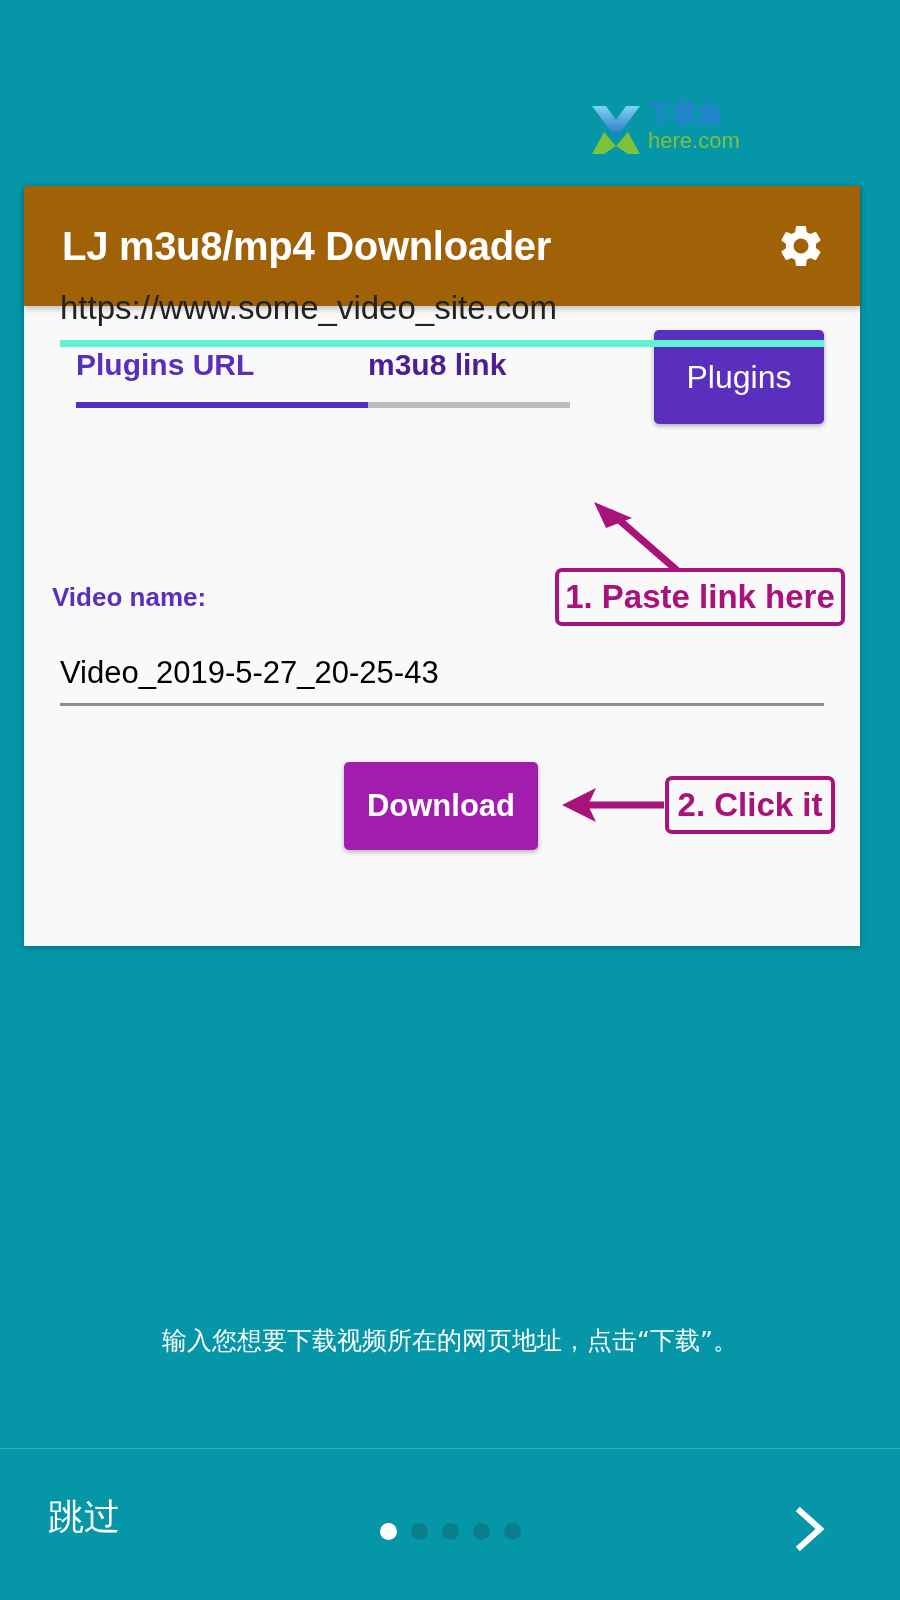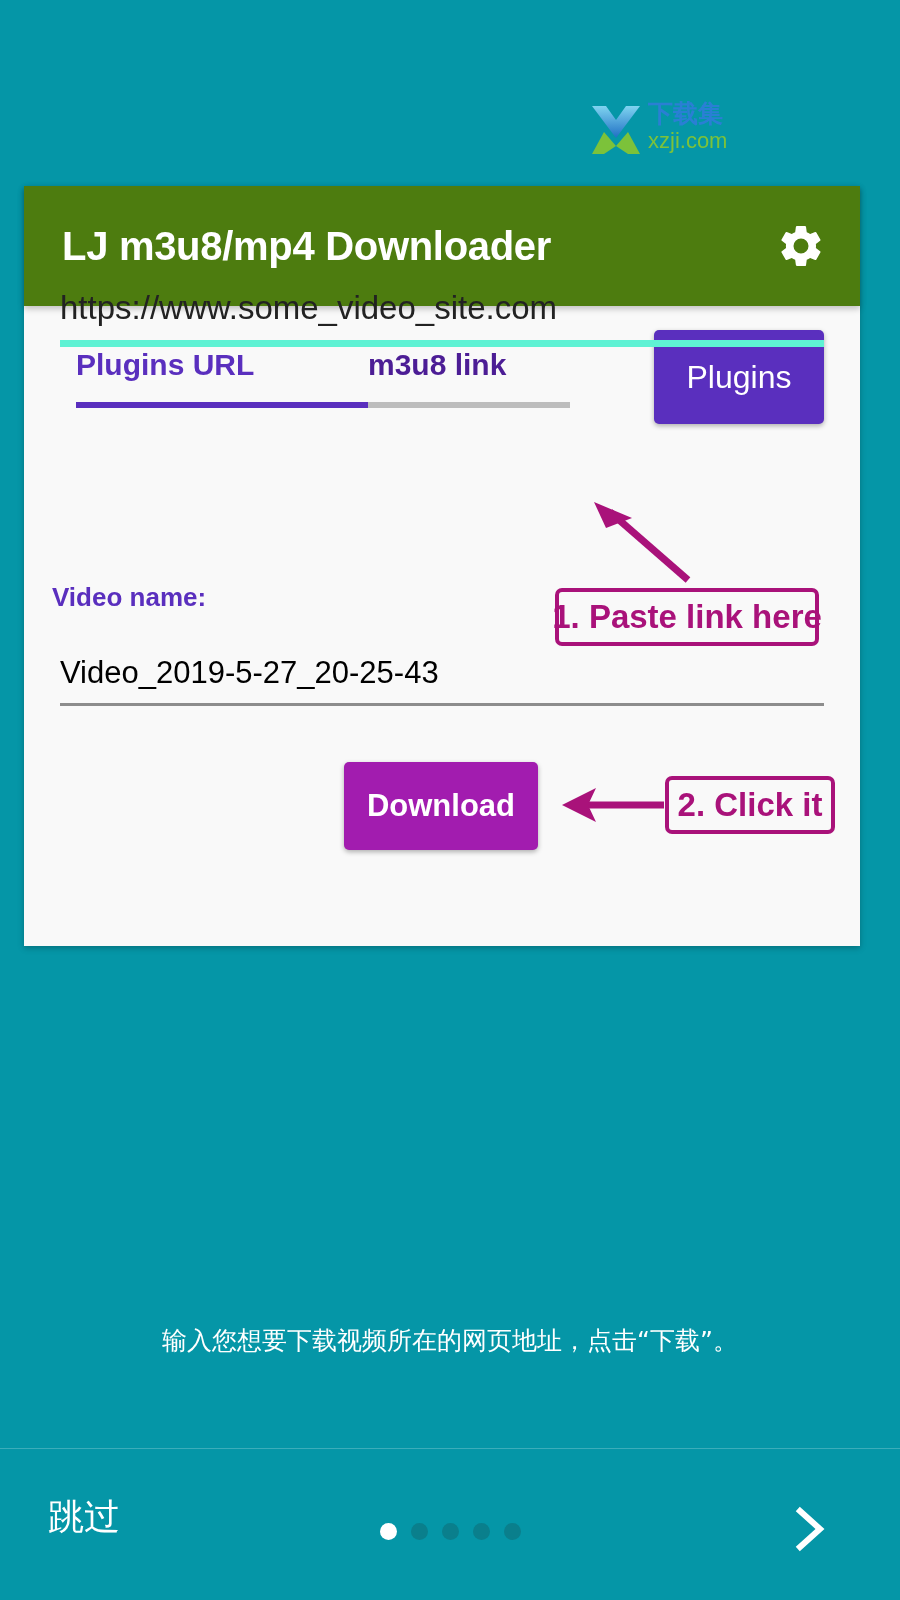--- a/index.html
+++ b/index.html
@@ -50,21 +50,21 @@
     left: 24px;
     top: 186px;
     width: 836px;
     height: 760px;
     background: #f9f9f9;
     box-shadow: 0 2px 6px rgba(0,0,0,0.25);
   }
   #app-header {
     position: relative;
     height: 120px;
-    background: #4d7c0f;
+    background: #a16207;
     display: flex;
     align-items: center;
     justify-content: space-between;
     padding: 0 34px 0 38px;
     box-shadow: 0 3px 6px rgba(0,0,0,0.22);
   }
   #app-title {
     color: #ffffff;
     font-size: 40px;
     font-weight: bold;
@@ -197,22 +197,22 @@
     color: #a9127a;
     font-size: 33px;
     font-weight: bold;
     display: flex;
     align-items: center;
     justify-content: center;
     white-space: nowrap;
   }
   #annot-paste {
     left: 555px;
-    top: 588px;
-    width: 264px;
+    top: 568px;
+    width: 290px;
     height: 58px;
   }
   #annot-click {
     left: 665px;
     top: 776px;
     width: 170px;
     height: 58px;
   }
   #arrow-paste { position: absolute; left: 580px; top: 498px; }
   #arrow-click { position: absolute; left: 560px; top: 780px; }
@@ -286,21 +286,21 @@
       <linearGradient id="wmg" x1="0" y1="0" x2="0" y2="1">
         <stop offset="0%" stop-color="#7fd4f0"></stop>
         <stop offset="100%" stop-color="#1f6fc4"></stop>
       </linearGradient>
     </defs>
     <polygon points="4,4 18,4 28,18 38,4 52,4 28,36" fill="url(#wmg)"></polygon>
     <polygon points="4,52 16,30 28,44 16,52" fill="#7cc23a"></polygon>
     <polygon points="52,52 40,30 28,44 40,52" fill="#7cc23a"></polygon>
   </svg>
   <div class="wm-text-cn">下载集</div>
-  <div class="wm-text-en">xzji.com</div>
+  <div class="wm-text-en">here.com</div>
 </div>
 
 <div id="card">
 
   <div id="app-header">
     <div id="app-title">LJ m3u8/mp4 Downloader</div>
     <button id="settings-button" style="background:none;border:none;padding:0;cursor:pointer;">
       <svg id="gear-icon" viewBox="0 0 24 24">
         <path fill="#ffffff" d="M19.14 12.94a7.6 7.6 0 0 0 .06-.94 7.6 7.6 0 0 0-.06-.94l2.03-1.58a.5.5 0 0 0 .12-.62l-1.92-3.32a.5.5 0 0 0-.6-.22l-2.39.96a7.2 7.2 0 0 0-1.62-.94l-.36-2.54a.5.5 0 0 0-.5-.42h-3.84a.5.5 0 0 0-.5.42l-.36 2.54c-.58.24-1.12.56-1.62.94l-2.39-.96a.5.5 0 0 0-.6.22L2.67 8.86a.5.5 0 0 0 .12.62l2.03 1.58a7.6 7.6 0 0 0 0 1.88l-2.03 1.58a.5.5 0 0 0-.12.62l1.92 3.32c.12.22.38.3.6.22l2.39-.96c.5.38 1.04.7 1.62.94l.36 2.54c.4.24.25.42.5.42h3.84a.5.5 0 0 0 .5-.42l.36-2.54c.58-.24 1.12-.56 1.62-.94l2.39.96c.22.08.48 0 .6-.22l1.92-3.32a.5.5 0 0 0-.12-.62l-2.03-1.58zM12 15.6A3.6 3.6 0 1 1 12 8.4a3.6 3.6 0 0 1 0 7.2z"></path>
       </svg>

